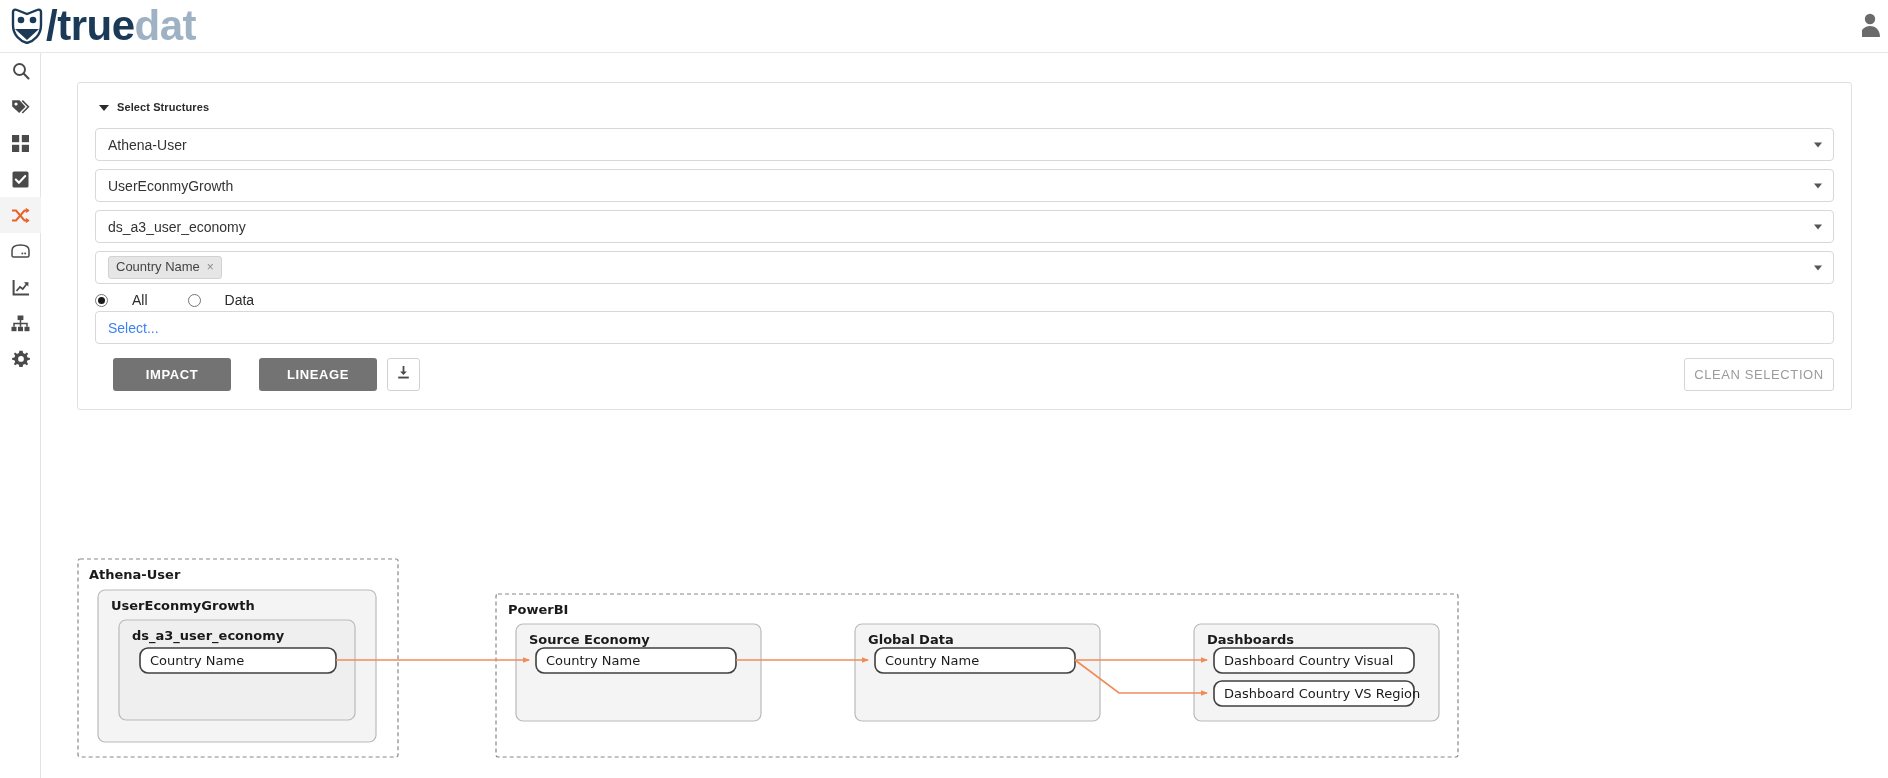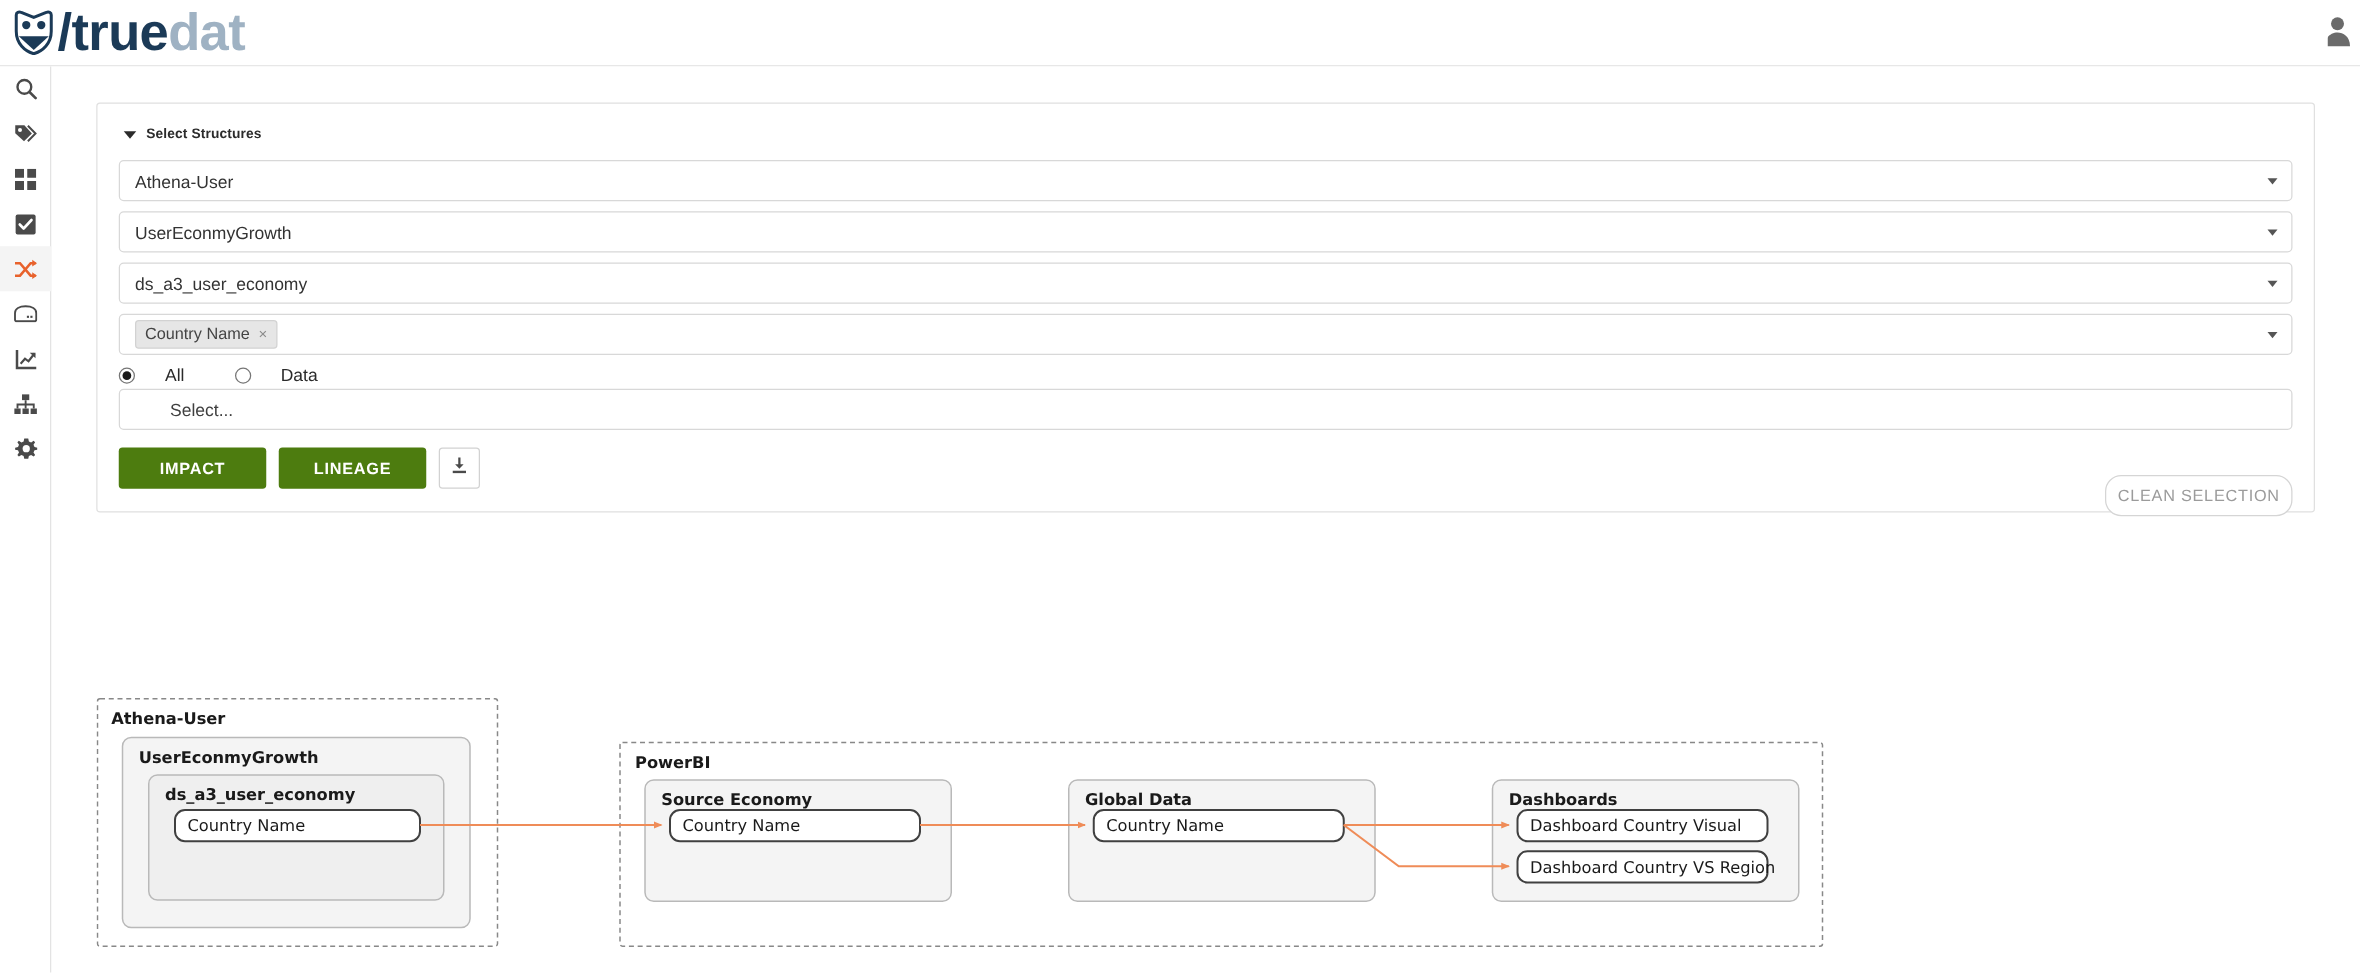--- a/index.html
+++ b/index.html
@@ -99,21 +99,21 @@
     cursor: pointer;
   }
   .select-caret {
     position: absolute; right: 11px; top: 50%;
     transform: translateY(-50%);
     width: 0; height: 0;
     border-left: 4px solid transparent;
     border-right: 4px solid transparent;
     border-top: 5px solid #555;
   }
-  .select-placeholder { color: #404040; margin-left: 28px; }
+  .select-placeholder { color: #3b82f6; }
 
   .chip {
     display: inline-flex; align-items: center; gap: 7px;
     background: #e6e6e6;
     border: 1px solid #d2d2d2;
     border-radius: 3px;
     padding: 2px 7px 3px 7px;
     font-size: 13px; color: #444;
     line-height: 16px;
   }
@@ -136,41 +136,41 @@
     border-radius: 50%; background: #1a1a1a;
   }
   .radio-label { font-size: 14px; color: #2b2b2b; margin-right: 16px; }
 
   .btn-row {
     display: flex; align-items: center; gap: 10px;
     margin-top: 14px;
     position: relative;
   }
   .btn-primary {
-    background: #4d7c0f; color: #fff;
+    background: #737373; color: #fff;
     border: none; border-radius: 3px;
     height: 33px; min-width: 118px;
     font-size: 13px; font-weight: bold; letter-spacing: 0.6px;
     cursor: pointer;
     font-family: "Liberation Sans", sans-serif;
+    margin-left: 18px;
   }
   .btn-icon {
     width: 33px; height: 33px;
     background: #fff; border: 1px solid #d2d2d2; border-radius: 3px;
     display: flex; align-items: center; justify-content: center;
     cursor: pointer; color: #4a4a4a;
   }
   .btn-ghost {
     position: absolute; right: 0; top: 0;
     height: 33px; min-width: 150px;
-    background: #fff; border: 1px solid #d5d5d5; border-radius: 13px;
+    background: #fff; border: 1px solid #d5d5d5; border-radius: 3px;
     color: #9b9b9b; font-size: 13px; letter-spacing: 0.6px;
     cursor: pointer;
     font-family: "Liberation Sans", sans-serif;
-    margin-top: 22px;
   }
 
   
   .graph {
     position: absolute; left: 36px; top: 495px;
     width: 1780px; height: 250px;
   }
   .graph svg { display: block; }
 
   .g-syslabel {

